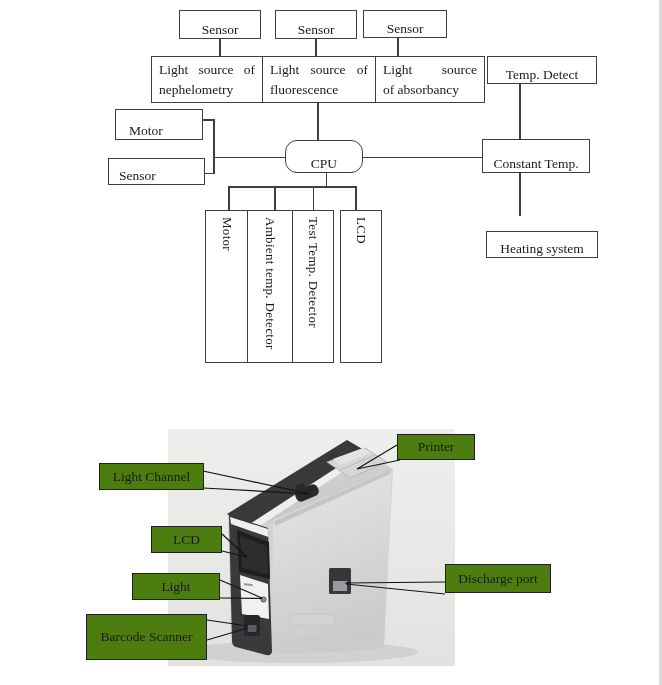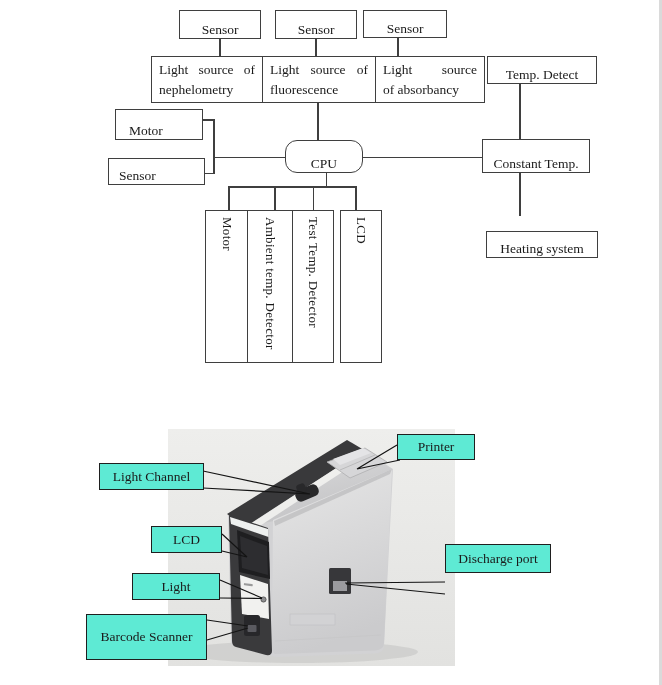--- a/index.html
+++ b/index.html
@@ -24,21 +24,21 @@
            letter-spacing:0.3px; white-space:nowrap; }
 
   .hline, .vline { position:absolute; background:#3f3f3f; z-index:0; }
   .hline { height:1.5px; } .vline { width:1.5px; }
 
   
   .photo { position:absolute; left:168px; top:429px; width:287px; height:237px;
            background:linear-gradient(#eeeeec, #e2e2e0); z-index:0; }
   .leaders { position:absolute; left:0; top:0; width:662px; height:685px;
              z-index:2; pointer-events:none; }
-  .dlabel { position:absolute; background:#5eead4; border:1.4px solid #1f1f1f;
+  .dlabel { position:absolute; background:#4d7c0f; border:1.4px solid #1f1f1f;
             box-sizing:border-box; display:flex; align-items:center; justify-content:center;
             font-size:13.5px; z-index:3; }
   .page-edge { position:absolute; right:0; top:0; width:3px; height:685px; background:#dadada; z-index:4; }
 </style>
 </head>
 <body>
 
 <div class="page">
 
   <div class="fbox" style="left:179px; top:10px; width:82px; height:29px;">
@@ -180,18 +180,18 @@
   </div>
   <div class="dlabel" style="left:151px; top:526px; width:71px; height:27px;">
     <span>LCD</span>
   </div>
   <div class="dlabel" style="left:132px; top:573px; width:88px; height:27px;">
     <span>Light</span>
   </div>
   <div class="dlabel" style="left:86px; top:614px; width:121px; height:46px;">
     <span>Barcode Scanner</span>
   </div>
-  <div class="dlabel" style="left:445px; top:544px; width:106px; height:29px;">
+  <div class="dlabel" style="left:445px; top:564px; width:106px; height:29px;">
     <span>Discharge port</span>
   </div>
 
   <div class="page-edge"></div>
 </div>
 
 </body></html>

